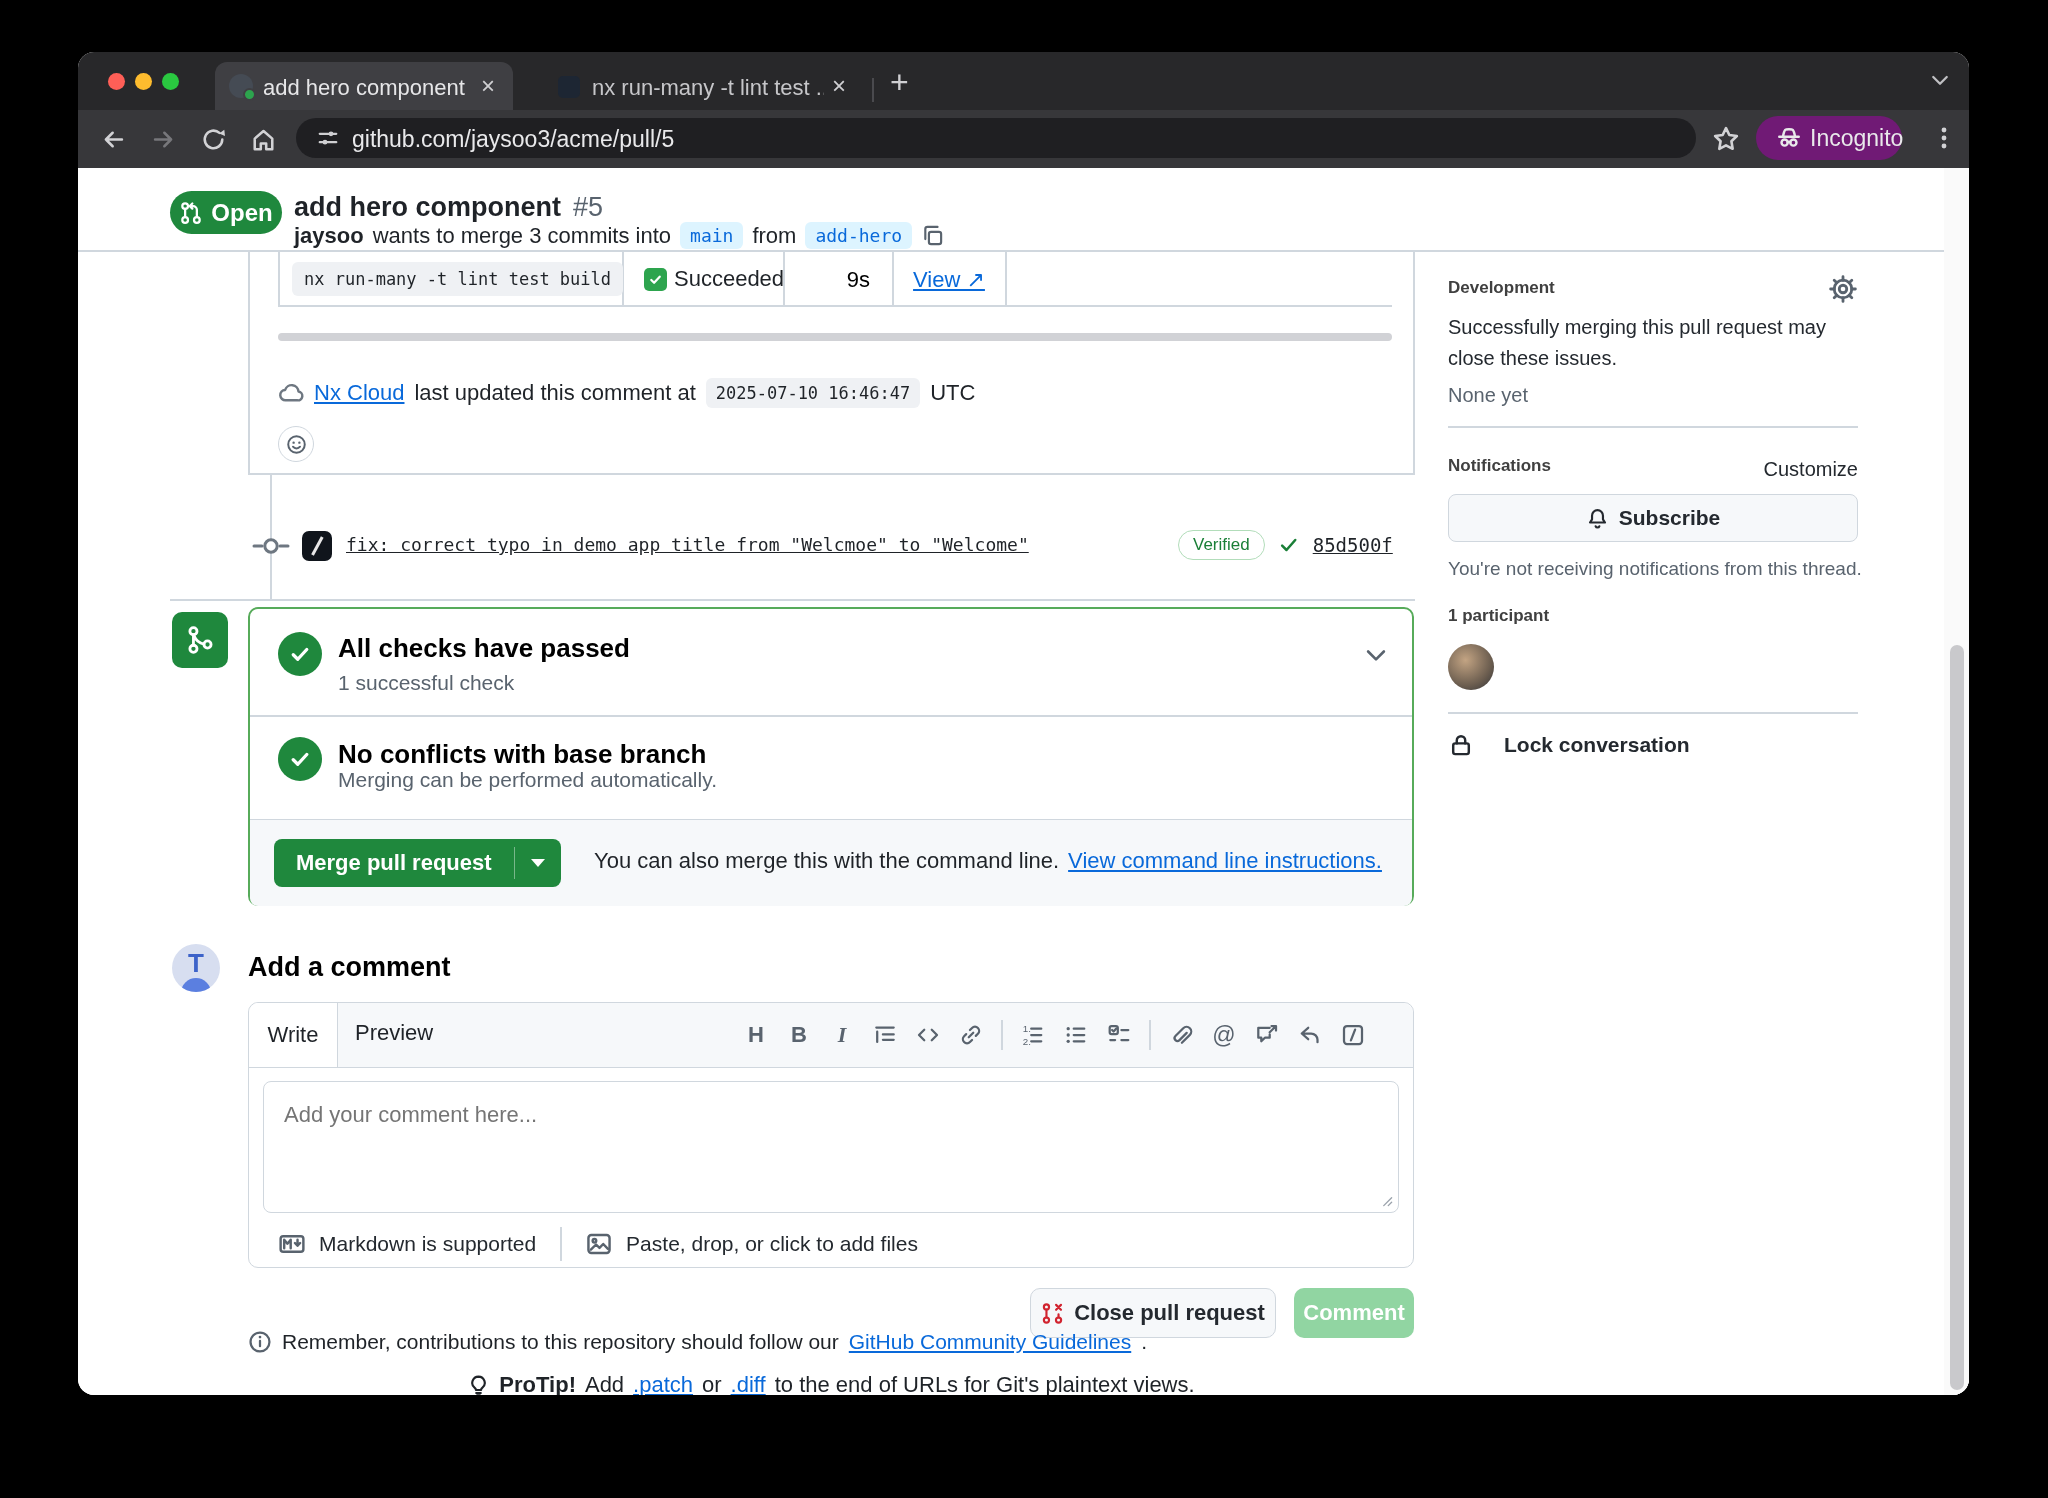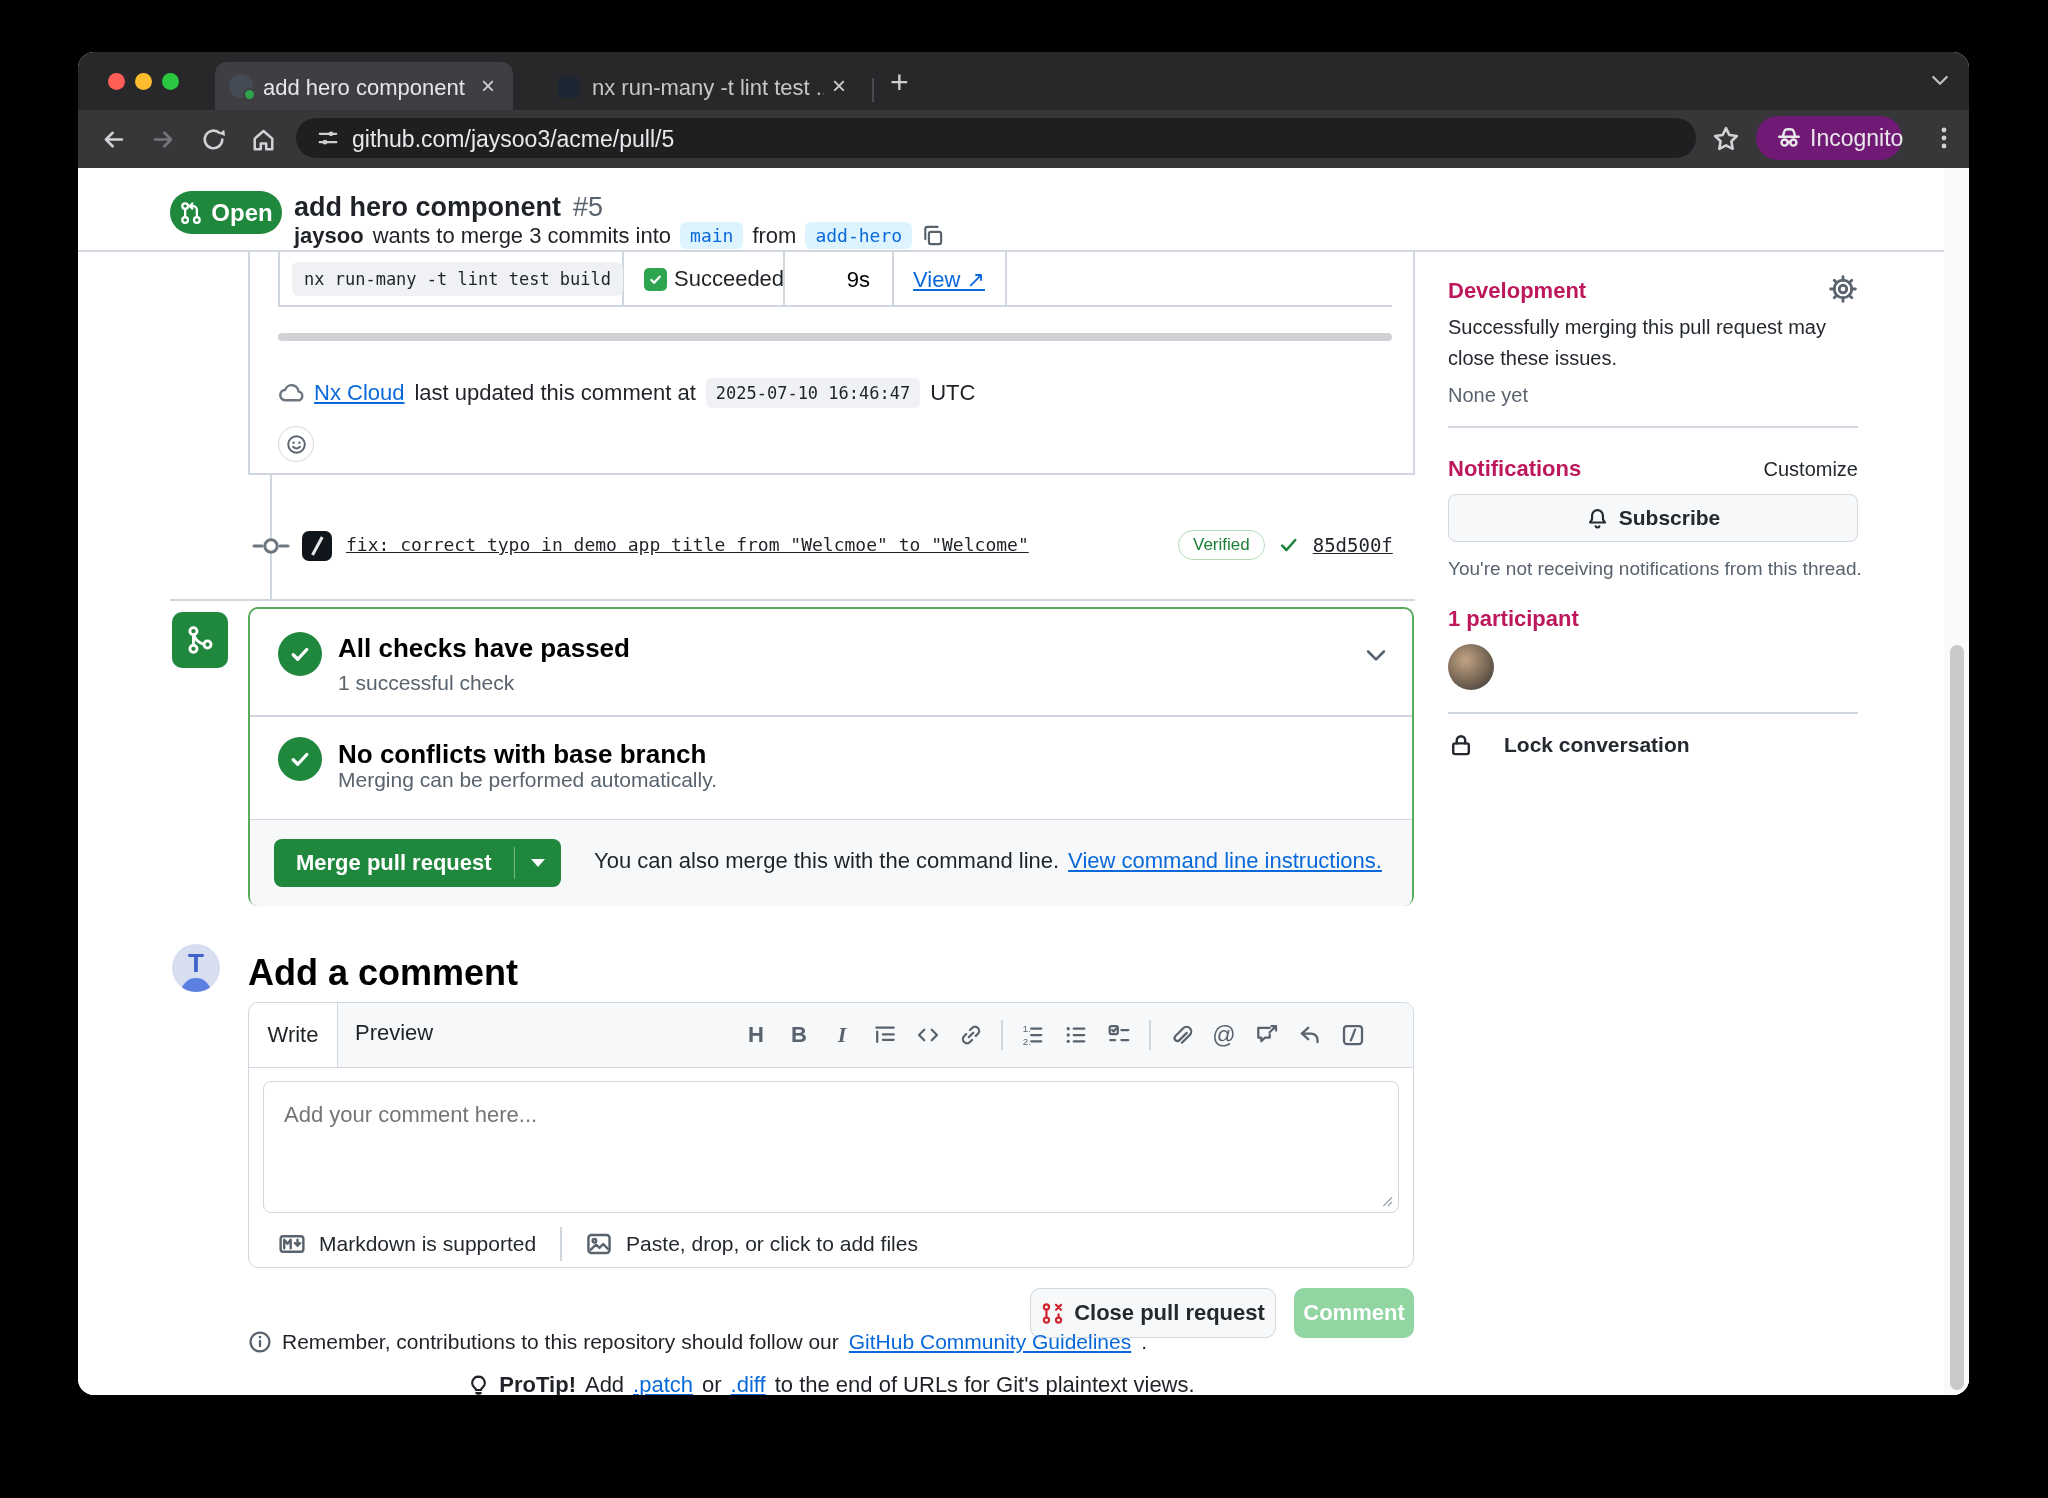--- a/index.html
+++ b/index.html
@@ -41,21 +41,21 @@
             border-radius:10px 10px 0 0;}
   .writetab{position:absolute;left:0;top:0;width:88px;height:64px;background:#fff;border-right:1px solid #d0d7de;
             border-radius:10px 0 0 0;display:flex;align-items:center;justify-content:center;}
   .tbico{width:26px;height:26px;color:#59636e;display:flex;align-items:center;justify-content:center;flex:0 0 auto;}
   .tbdiv{width:2px;height:30px;background:#d0d7de;flex:0 0 auto;}
   .txtarea{position:absolute;left:14px;top:78px;width:1136px;height:132px;border:1px solid #d0d7de;border-radius:8px;
            box-sizing:border-box;font-size:22px;color:#7d8590;padding:20px;background:#fff;resize:none;
            font-family:"Liberation Sans",sans-serif;outline:none;}
   .checkemoji{width:23px;height:23px;background:#2da44e;border-radius:5px;display:inline-flex;align-items:center;justify-content:center;}
   .avatarT{left:172px;top:944px;width:48px;height:48px;border-radius:50%;background:#d7def0;overflow:hidden;}
-  .sb-h{font-size:22px;font-weight:700;color:#be185d;}
+  .sb-h{font-size:17px;font-weight:700;color:#404040;}
   .thumb{left:1950px;top:645px;width:14px;height:745px;border-radius:7px;background:#c9c9cc;}
   svg{display:block;}
   .ic{stroke:currentColor;fill:none;stroke-width:1.5;stroke-linecap:round;stroke-linejoin:round;}
 </style>
 </head>
 <body>
 
 <div class="stage">
 <div class="window">
 <div class="page">
@@ -297,21 +297,21 @@
         <span class="t-dark">You can also merge this with the command line.</span>
         <span class="t-link u">View command line instructions.</span>
       </div>
     </div>
   </div>
 
   <div class="abs avatarT">
     <div class="abs" style="left:0;top:4px;width:48px;text-align:center;font-size:26px;font-weight:700;color:#3d63c9;">T</div>
     <div class="abs" style="left:9px;bottom:-2px;width:30px;height:16px;border-radius:15px 15px 0 0;background:#5b7fe0;"></div>
   </div>
-  <div class="abs" style="left:248px;top:952px;font-size:36px;font-weight:700;">Add a comment</div>
+  <div class="abs" style="left:248px;top:952px;font-size:27px;font-weight:700;">Add a comment</div>
 
   <div class="abs formbox">
     <div class="formhead">
       <div class="writetab">
         <span style="font-size:22px;" class="t-dark">Write</span>
       </div>
       <div class="abs" style="left:106px;top:17px;font-size:22px;color:#1f2328;">Preview</div>
       <div class="abs row" style="left:494px;top:17px;gap:17px;height:30px;">
         <span class="tbico" style="font-size:22px;font-weight:700;">H</span>
         <span class="tbico" style="font-size:22px;font-weight:800;">B</span>

